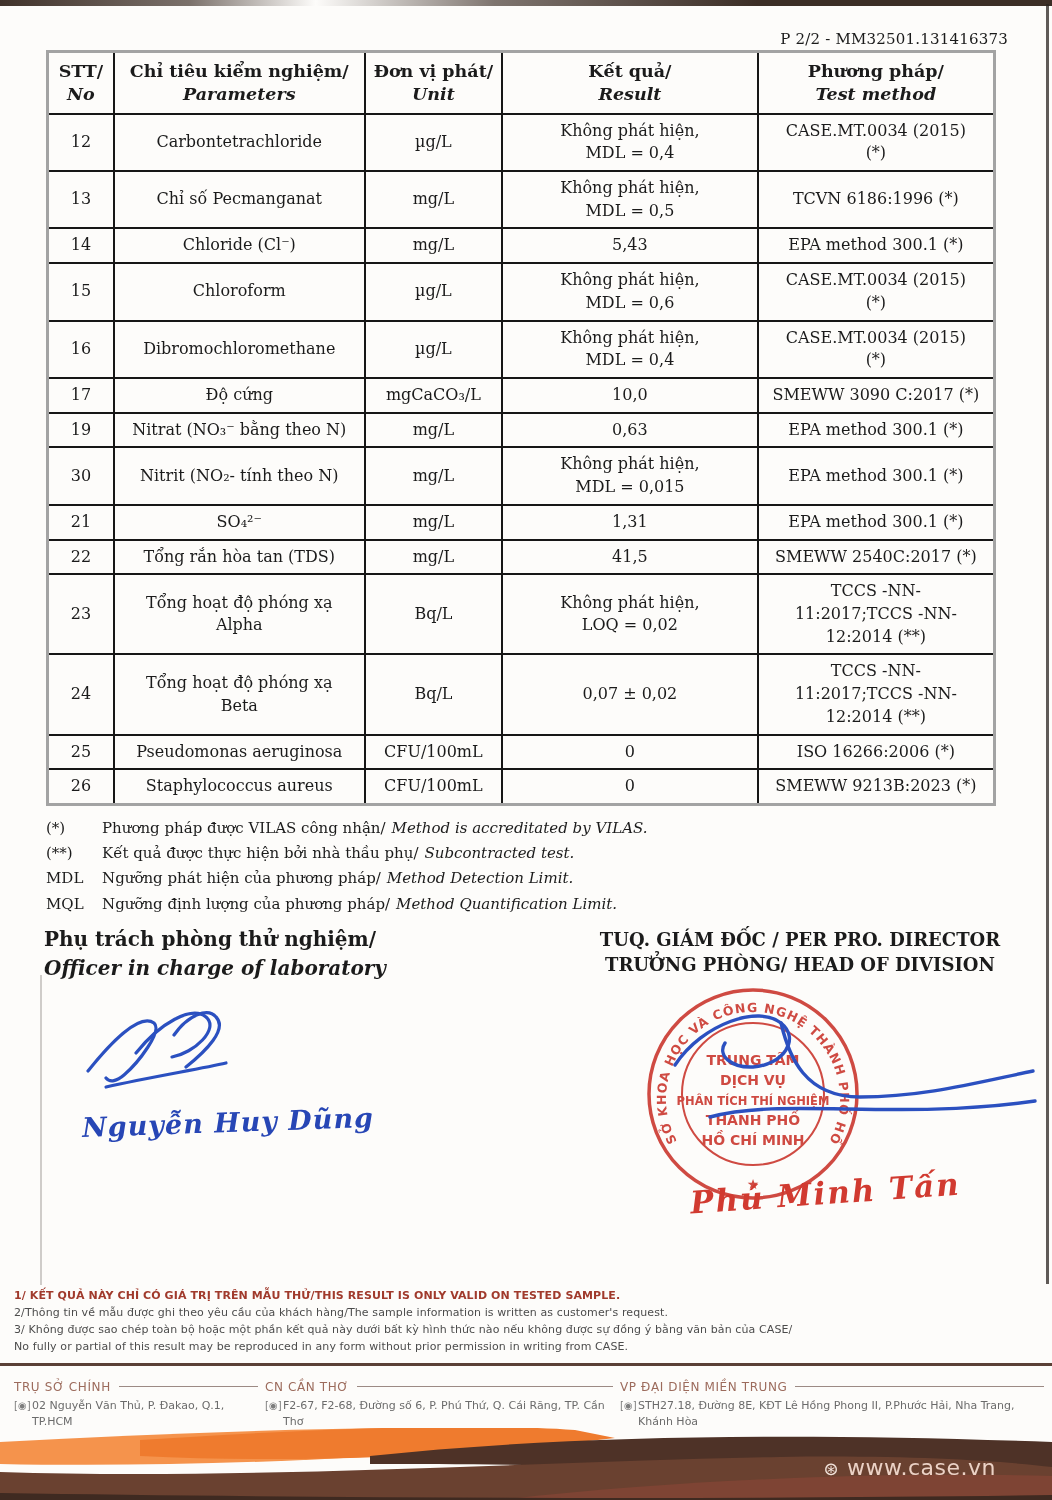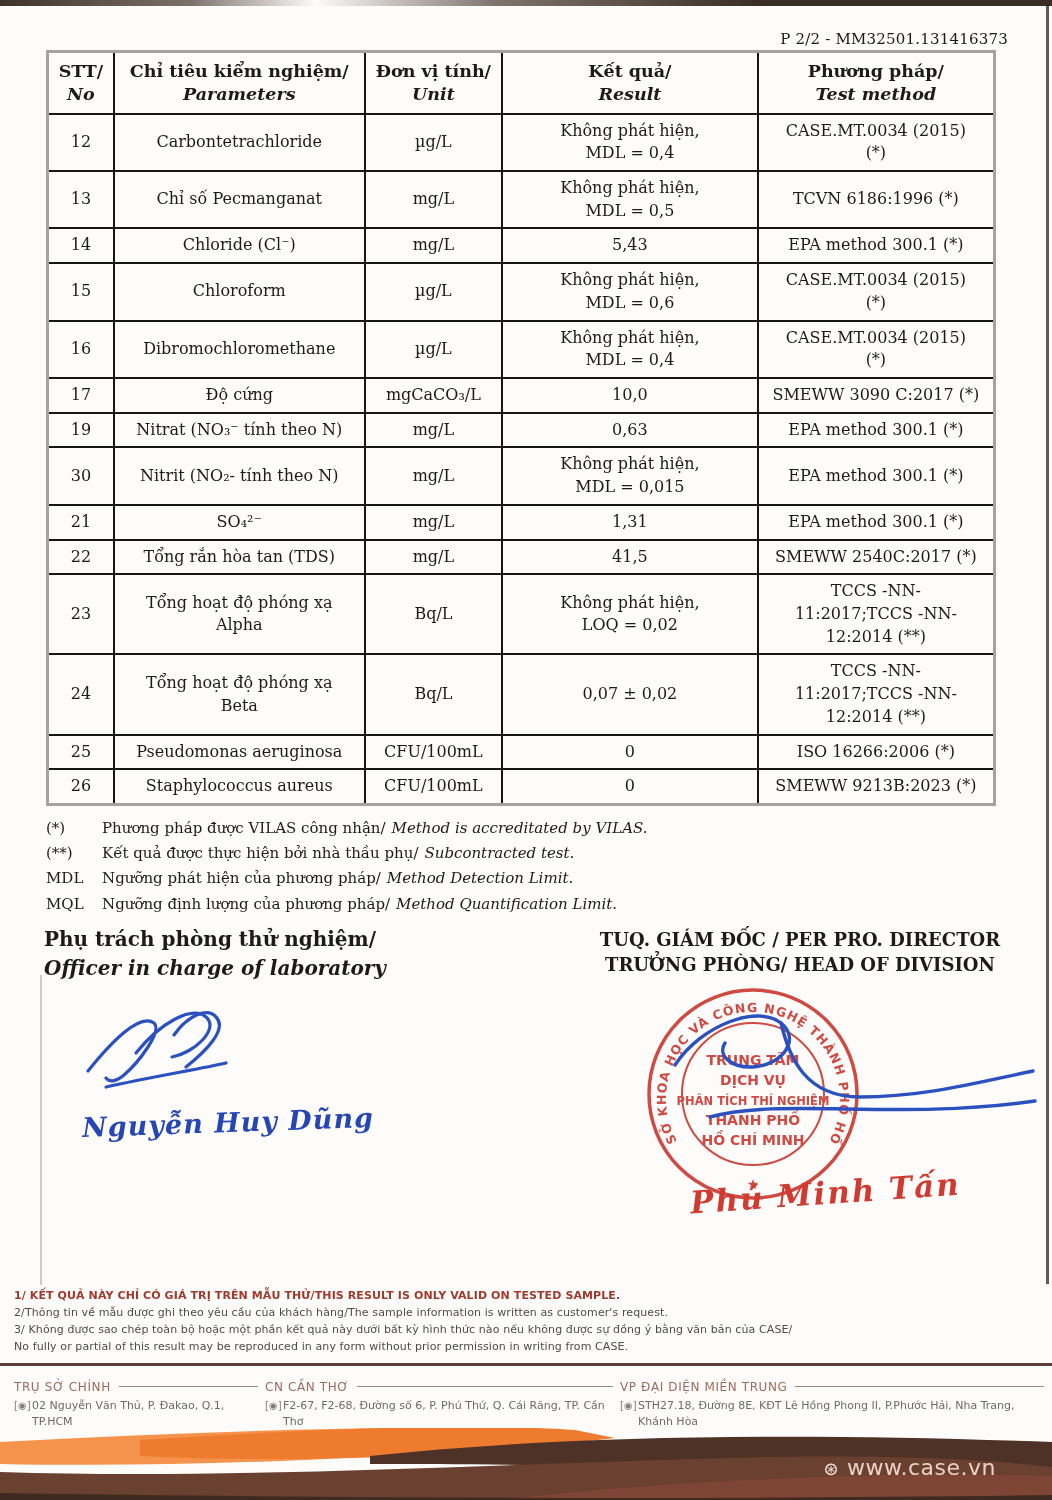--- a/index.html
+++ b/index.html
@@ -88,21 +88,21 @@
           <col class="w-no">
           <col class="w-param">
           <col class="w-unit">
           <col class="w-result">
           <col class="w-method">
         </colgroup>
       <thead>
         <tr>
           <th><span>STT/</span><span class="h-en">No</span></th>
           <th><span>Chỉ tiêu kiểm nghiệm/</span><span class="h-en">Parameters</span></th>
-          <th><span>Đơn vị tính/</span><span class="h-en">Unit</span></th>
+          <th><span>Đơn vị phát/</span><span class="h-en">Unit</span></th>
           <th><span>Kết quả/</span><span class="h-en">Result</span></th>
           <th><span>Phương pháp/</span><span class="h-en">Test method</span></th>
         </tr>
       </thead>
       <tbody>
           <tr>
             <td class="c-no">12</td>
             <td class="c-param">Carbontetrachloride</td>
             <td class="c-unit">µg/L</td>
             <td class="c-result">Không phát hiện,
@@ -145,21 +145,21 @@
           </tr>
           <tr>
             <td class="c-no">17</td>
             <td class="c-param">Độ cứng</td>
             <td class="c-unit">mgCaCO₃/L</td>
             <td class="c-result">10,0</td>
             <td class="c-method">SMEWW 3090 C:2017 (*)</td>
           </tr>
           <tr>
             <td class="c-no">19</td>
-            <td class="c-param">Nitrat (NO₃⁻ tính theo N)</td>
+            <td class="c-param">Nitrat (NO₃⁻ bằng theo N)</td>
             <td class="c-unit">mg/L</td>
             <td class="c-result">0,63</td>
             <td class="c-method">EPA method 300.1 (*)</td>
           </tr>
           <tr>
             <td class="c-no">30</td>
             <td class="c-param">Nitrit (NO₂- tính theo N)</td>
             <td class="c-unit">mg/L</td>
             <td class="c-result">Không phát hiện,
 MDL = 0,015</td>

